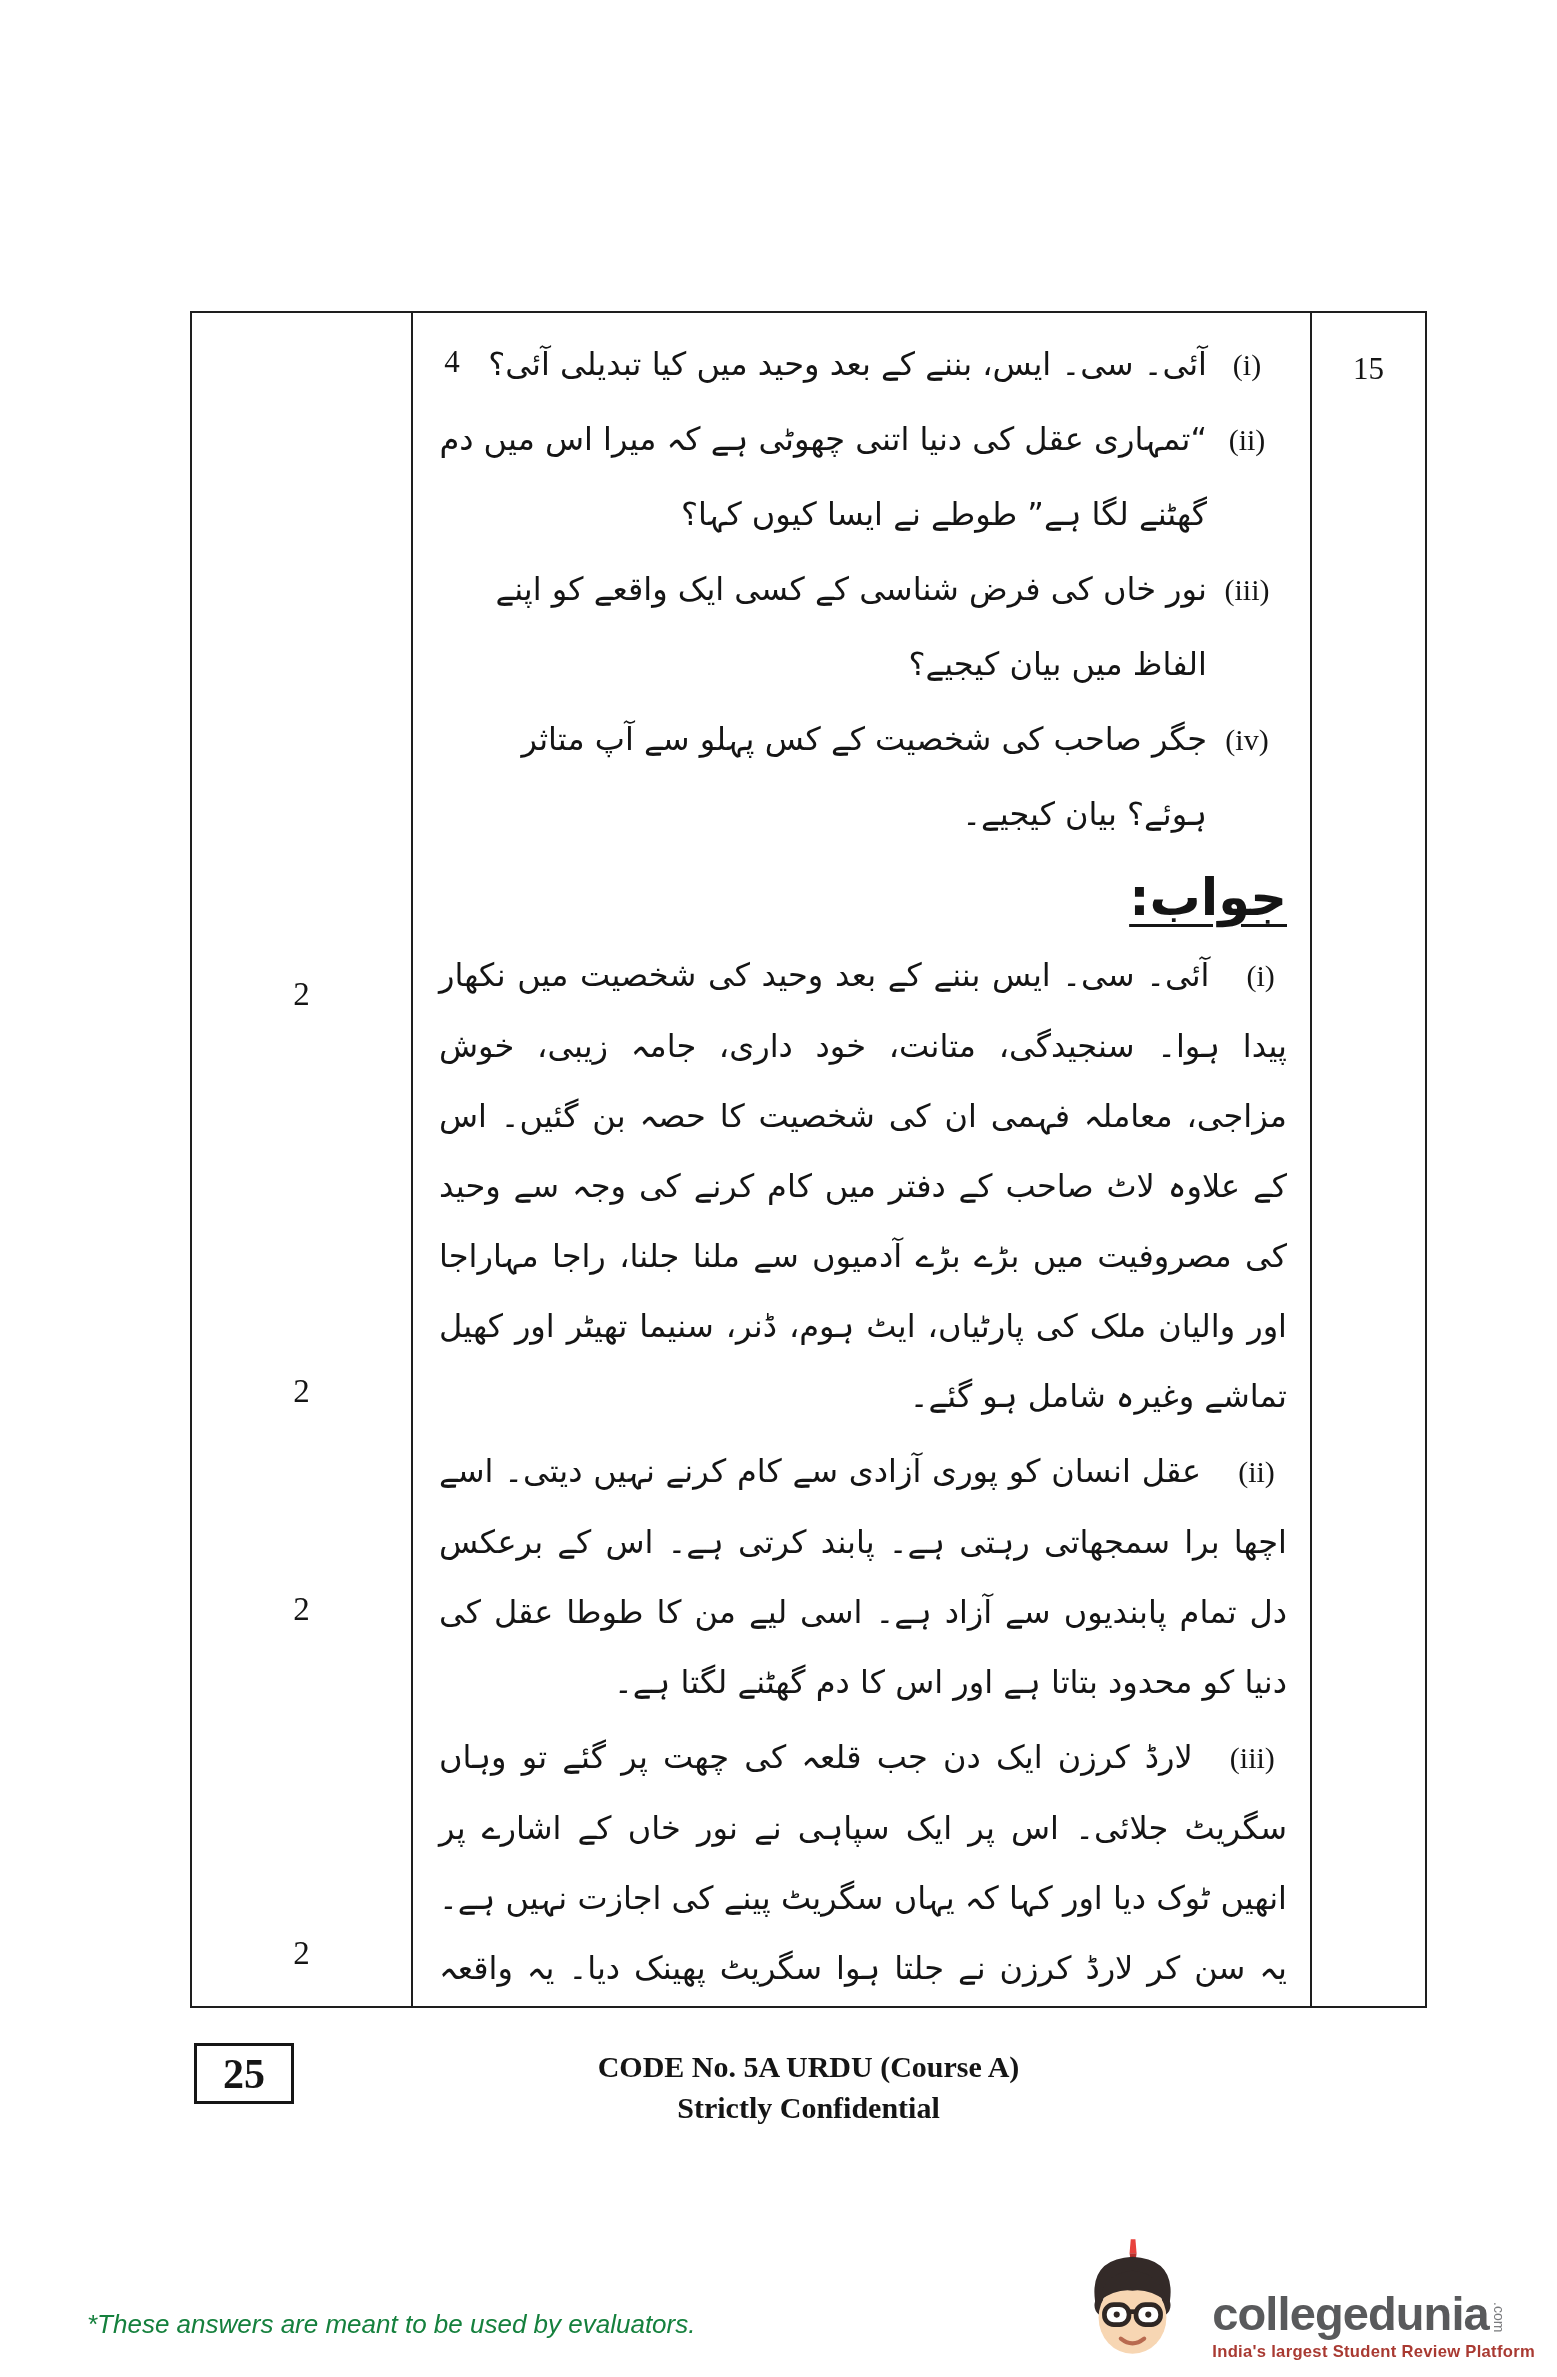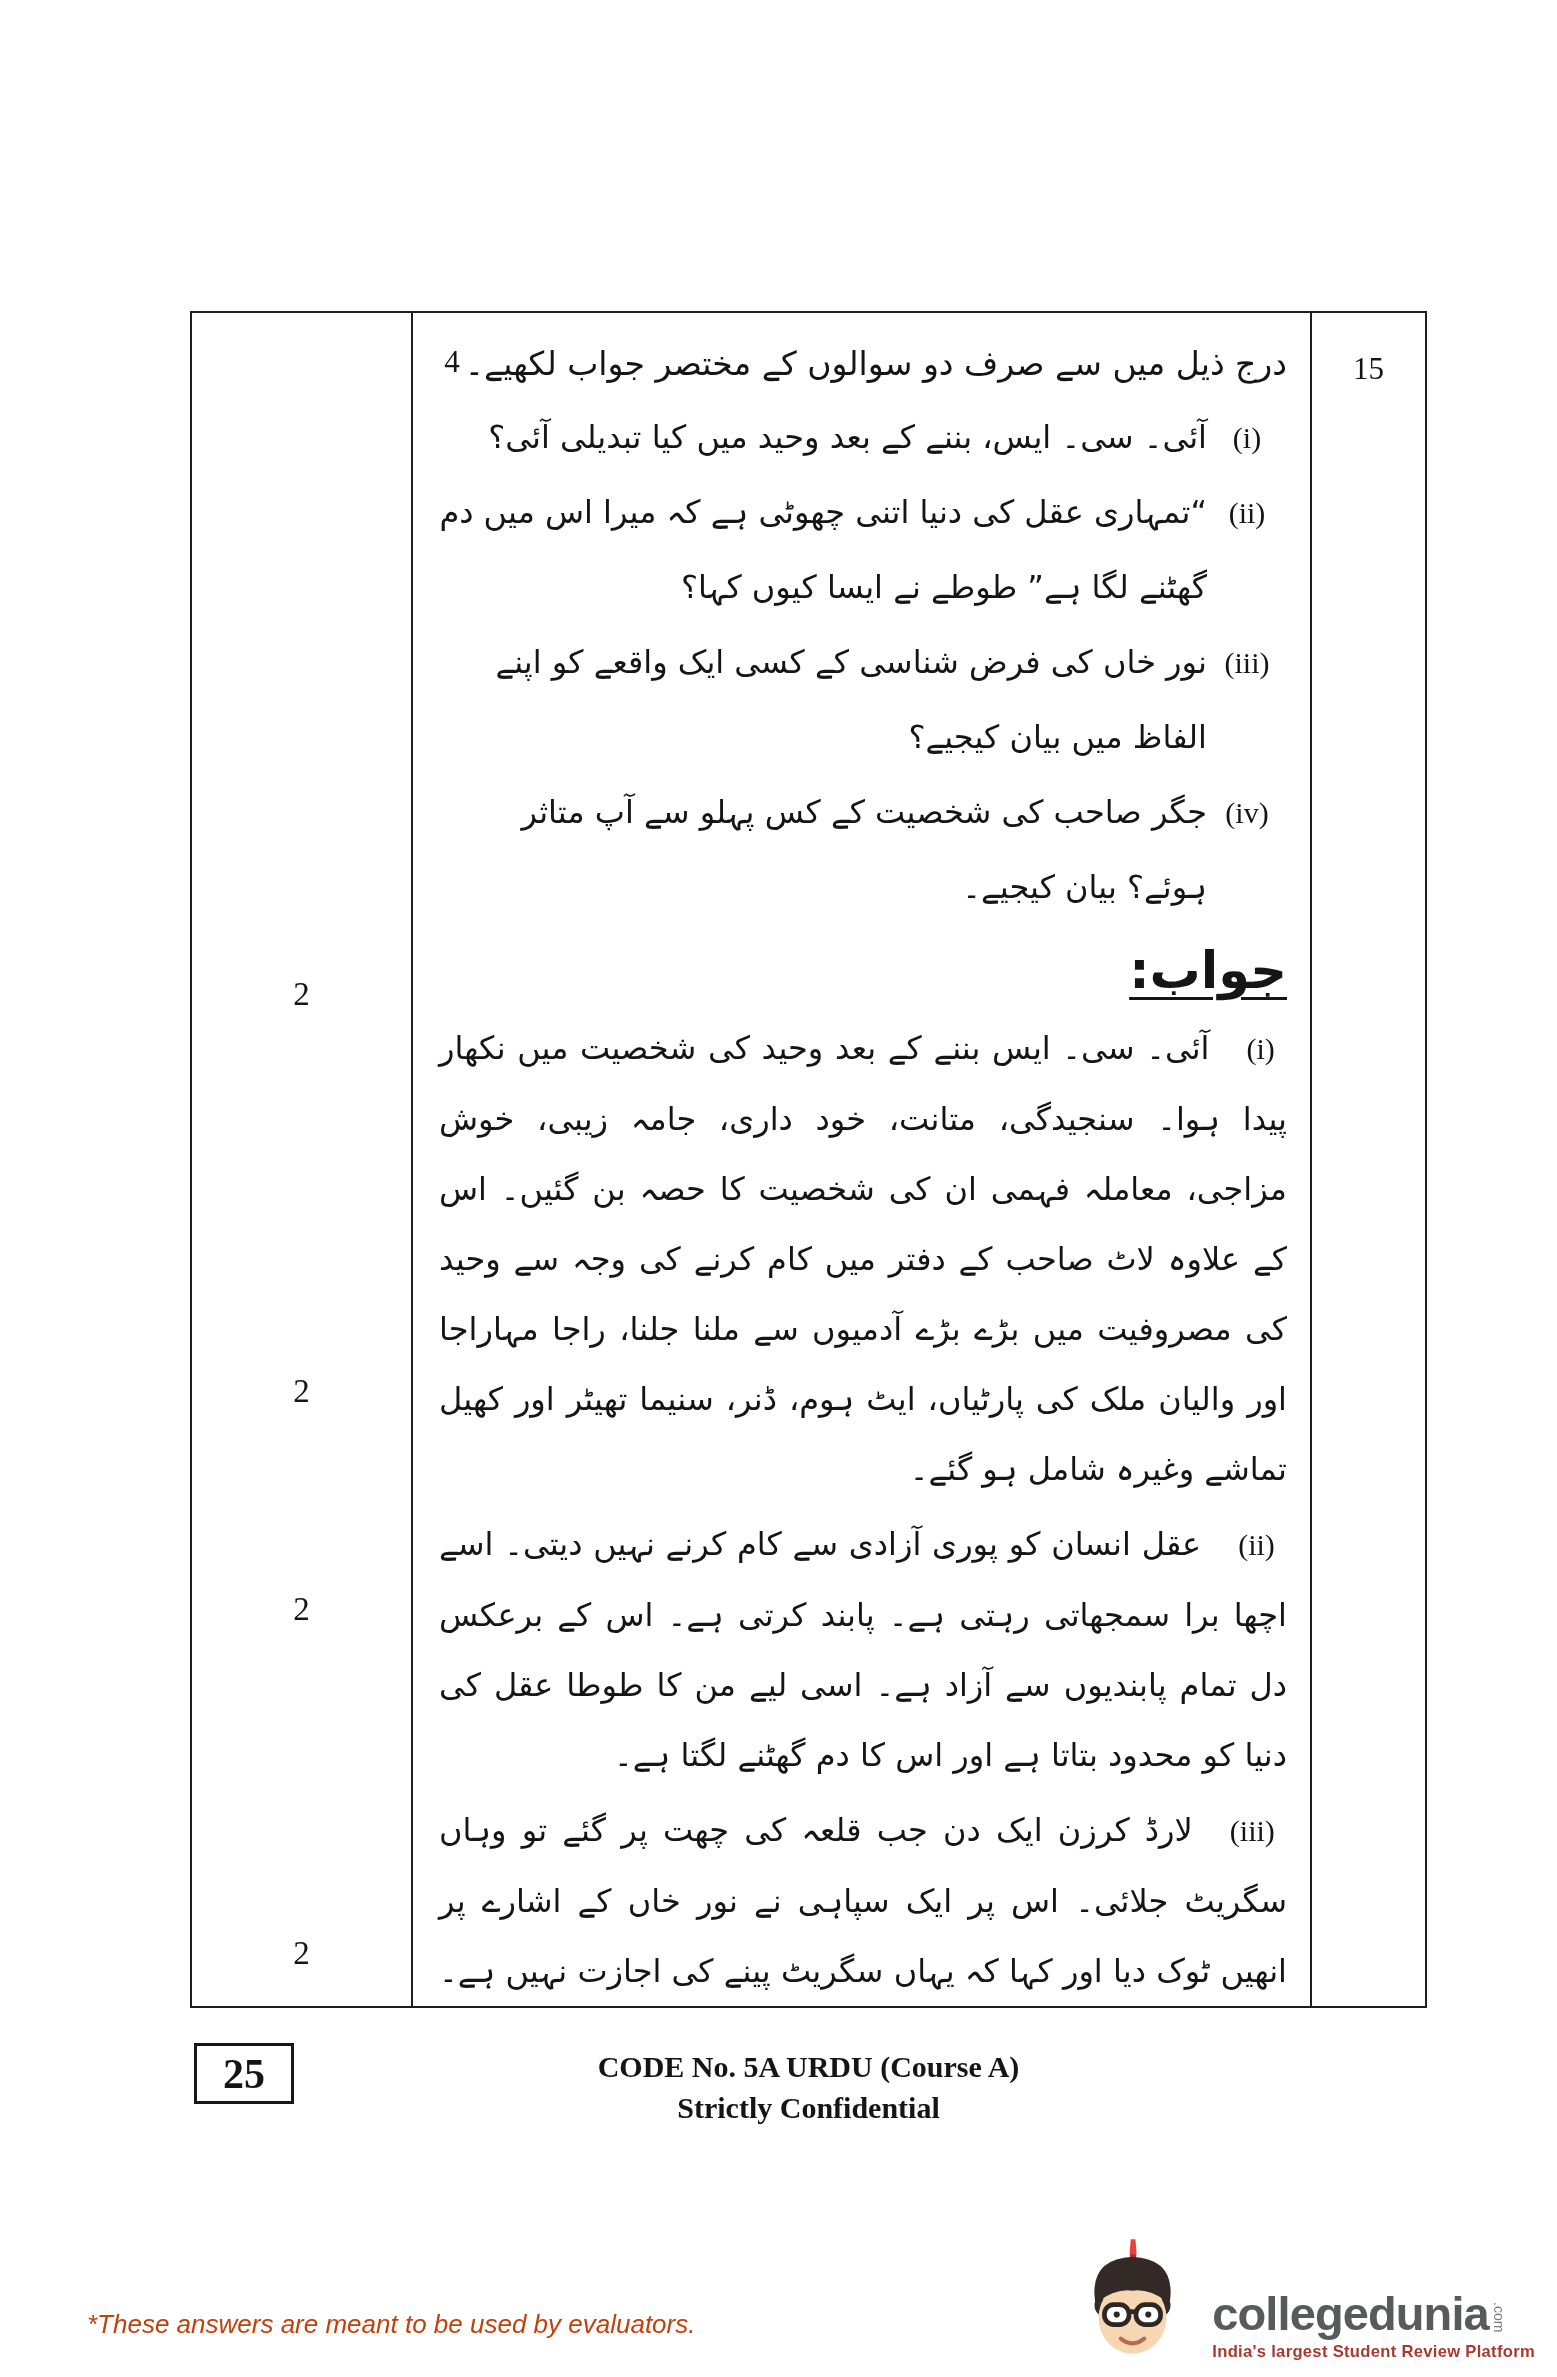--- a/index.html
+++ b/index.html
@@ -101,21 +101,21 @@
     font-weight:bold;
     font-size:30px; line-height:41px;
   }
 
   
   .eval-note {
     position:absolute; left:87px; top:2309px;
     font-family:"Liberation Sans", sans-serif;
     font-style:italic;
     font-size:26px;
-    color:#c2410c;
+    color:#15803d;
   }
   .brand {
     position:absolute; right:23px; top:2238px;
     display:flex; align-items:flex-start; gap:21px;
   }
   .mascot { width:117px; height:131px; }
   .brand-text { margin-top:51px; }
   .brand-name-row { display:flex; align-items:flex-end; }
   .brand-name {
     font-family:"Liberation Sans", sans-serif;
@@ -147,21 +147,20 @@
       <span class="mark m1">2</span>
       <span class="mark m2">2</span>
       <span class="mark m3">2</span>
       <span class="mark m4">2</span>
     </div>
 
     <div class="content-col">
 
       <div class="header-row">
         <span class="q-marks">4</span>
-        <span class="urdu header-text">درج ذیل میں سے صرف دو سوالوں کے مختصر جواب لکھیے۔</span>
       </div>
 
       <div class="q-row">
         <span class="marker">(i)</span>
         <span class="urdu q-text">آئی۔ سی۔ ایس، بننے کے بعد وحید میں کیا تبدیلی آئی؟</span>
       </div>
       <div class="q-row">
         <span class="marker">(ii)</span>
         <span class="urdu q-text">“تمہاری عقل کی دنیا اتنی چھوٹی ہے کہ میرا اس میں دم گھٹنے لگا ہے” طوطے نے ایسا کیوں کہا؟</span>
       </div>

